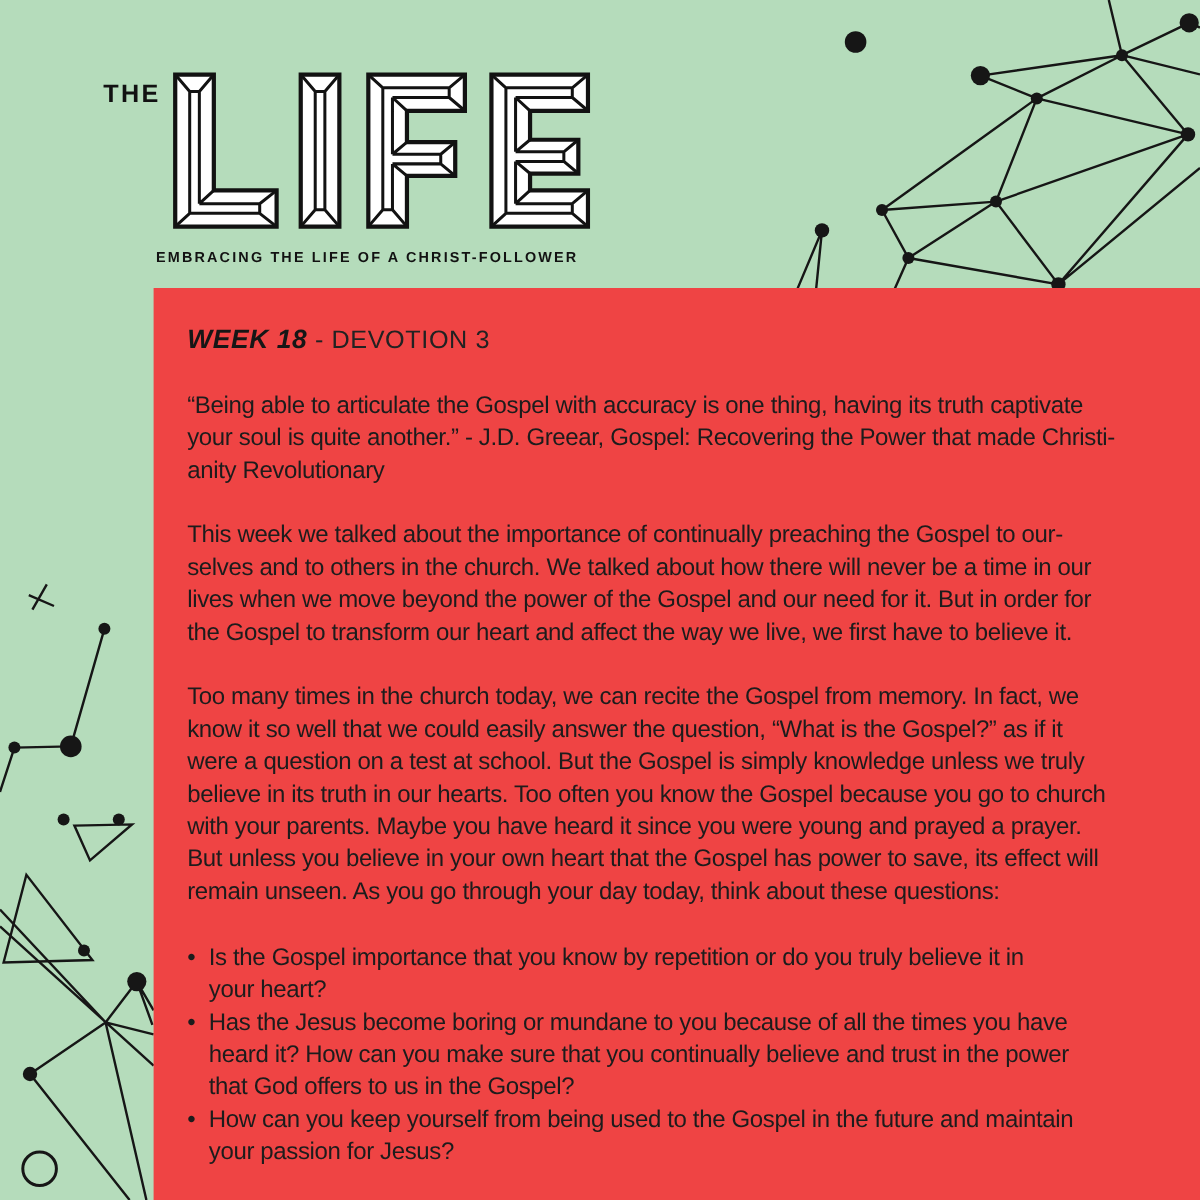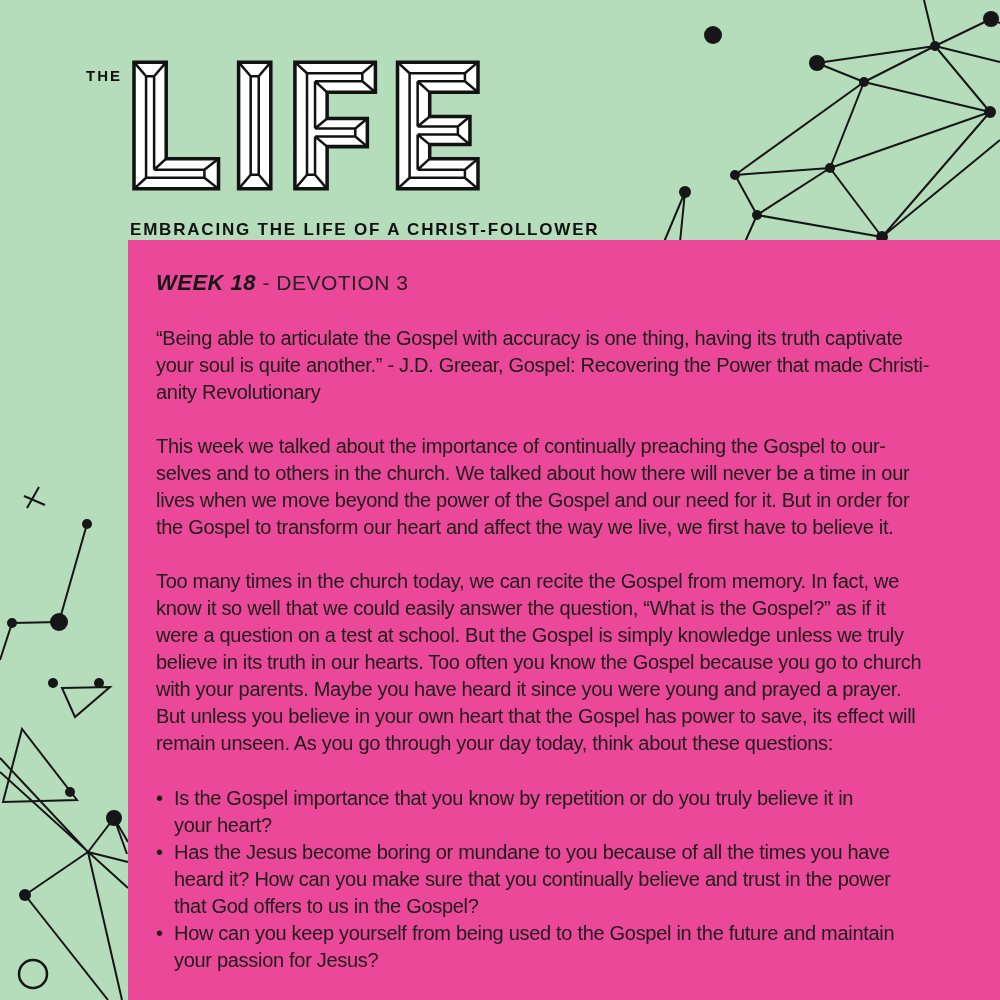--- a/index.html
+++ b/index.html
@@ -4,28 +4,28 @@
 <style>
   html,body{margin:0;padding:0;}
   body{width:1000px;height:1000px;position:relative;overflow:hidden;
        background:#b5dcbb;font-family:"Liberation Sans",sans-serif;}
 
   
   .deco{position:absolute;left:0;top:0;width:1000px;height:1000px;z-index:0;}
 
   
   .logo{position:absolute;left:86px;top:60px;z-index:1;display:flex;align-items:flex-start;}
-  .logo-the{font-weight:bold;font-size:15px;letter-spacing:2px;color:#121212;
+  .logo-the{font-weight:bold;font-size:21px;letter-spacing:2px;color:#121212;
             margin:8px 10px 0 0;line-height:1;}
   .sr-only{position:absolute;width:1px;height:1px;overflow:hidden;clip:rect(0 0 0 0);white-space:nowrap;}
-  .tagline{position:absolute;left:130px;top:220px;z-index:1;font-weight:bold;
-           font-size:17px;letter-spacing:1.8px;color:#121212;white-space:nowrap;}
+  .tagline{position:absolute;left:130px;top:207px;z-index:1;font-weight:bold;
+           font-size:12px;letter-spacing:1.8px;color:#121212;white-space:nowrap;}
 
   
-  .card{position:absolute;left:128px;top:240px;right:0;bottom:0;background:#ec4899;z-index:2;}
+  .card{position:absolute;left:128px;top:240px;right:0;bottom:0;background:#ef4444;z-index:2;}
   .card-content{padding:30px 40px 0 28px;width:815px;color:#1c1c1c;}
   .heading{margin:0 0 29px 0;font-size:22px;line-height:1.2;color:#161616;}
   .heading .week{font-weight:bold;font-style:italic;letter-spacing:0.5px;}
   .heading .rest{font-weight:normal;font-style:normal;font-size:21px;letter-spacing:0.5px;color:#222;}
   .card p{margin:12px 0 27px 0;font-size:20px;line-height:27px;letter-spacing:-0.3px;
           white-space:pre-line;}
   .bullets{margin-top:28px;}
   .bullet{display:flex;font-size:20px;line-height:27px;letter-spacing:-0.3px;}
   .bullet .dot{width:18px;flex:0 0 18px;font-size:20px;}
   .bullet .text{white-space:pre-line;flex:1;}

